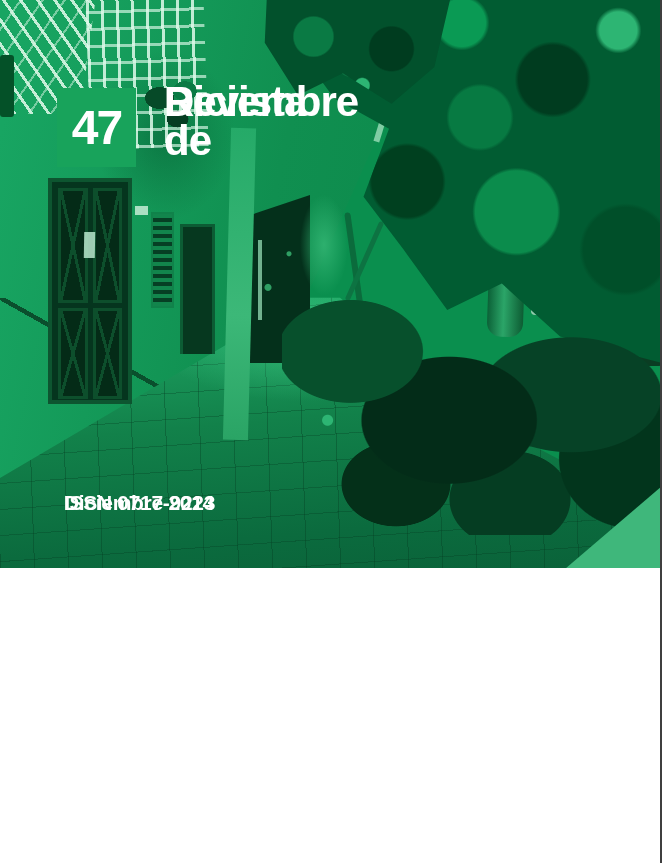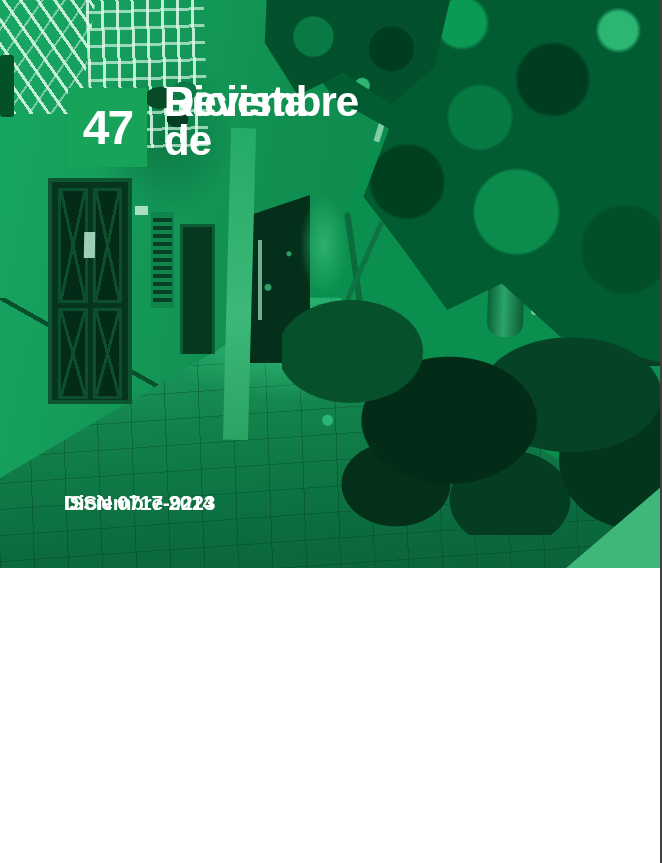--- a/index.html
+++ b/index.html
@@ -124,21 +124,21 @@
       radial-gradient(100px 80px at 60% 86%,#053d22 0 60%,transparent 61%),
       radial-gradient(90px 70px at 30% 80%,#043019 0 60%,transparent 61%),
       radial-gradient(circle at 35% 35%,#2db573 0 6px,transparent 7px),
       radial-gradient(circle at 55% 48%,#1fa765 0 5px,transparent 6px),
       radial-gradient(circle at 12% 55%,#2db573 0 5px,transparent 6px),
       radial-gradient(circle at 80% 72%,#1fa765 0 6px,transparent 7px);}
   .corner-light{left:560px;top:486px;width:102px;height:82px;background:#3fb77b;
     clip-path:polygon(100% 0,100% 100%,6% 100%);}
 
   
-  .badge{left:68px;top:88px;width:79px;height:79px;background:#18a35b;
+  .badge{left:57px;top:88px;width:79px;height:79px;background:#18a35b;
     display:flex;align-items:center;justify-content:center;z-index:10;}
   .badge span{font-size:48px;font-weight:bold;color:#ffffff;letter-spacing:-2px;}
   .title{left:164px;top:82px;z-index:10;color:#ffffff;font-weight:bold;
     font-size:42px;line-height:39px;letter-spacing:-1px;}
   .meta-row{left:64px;top:491px;width:532px;display:flex;justify-content:space-between;z-index:10;
     color:#ffffff;font-weight:bold;font-size:21px;letter-spacing:-0.3px;}
 
   
   .footer{position:absolute;left:0;top:568px;width:662px;height:295px;background:#ffffff;}
 </style>

